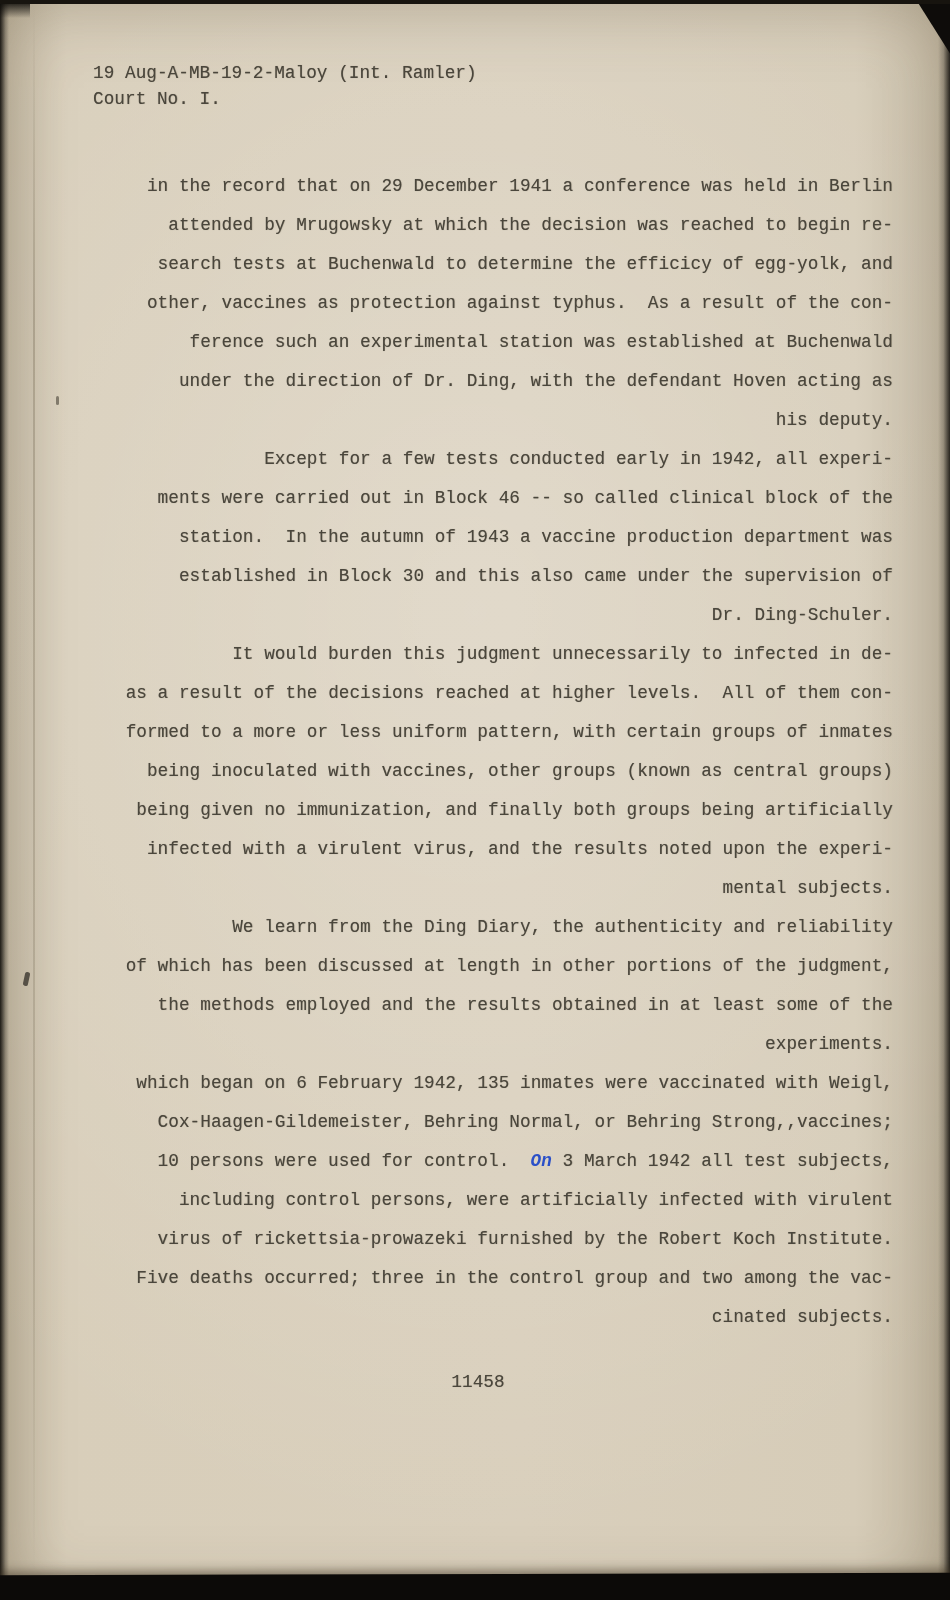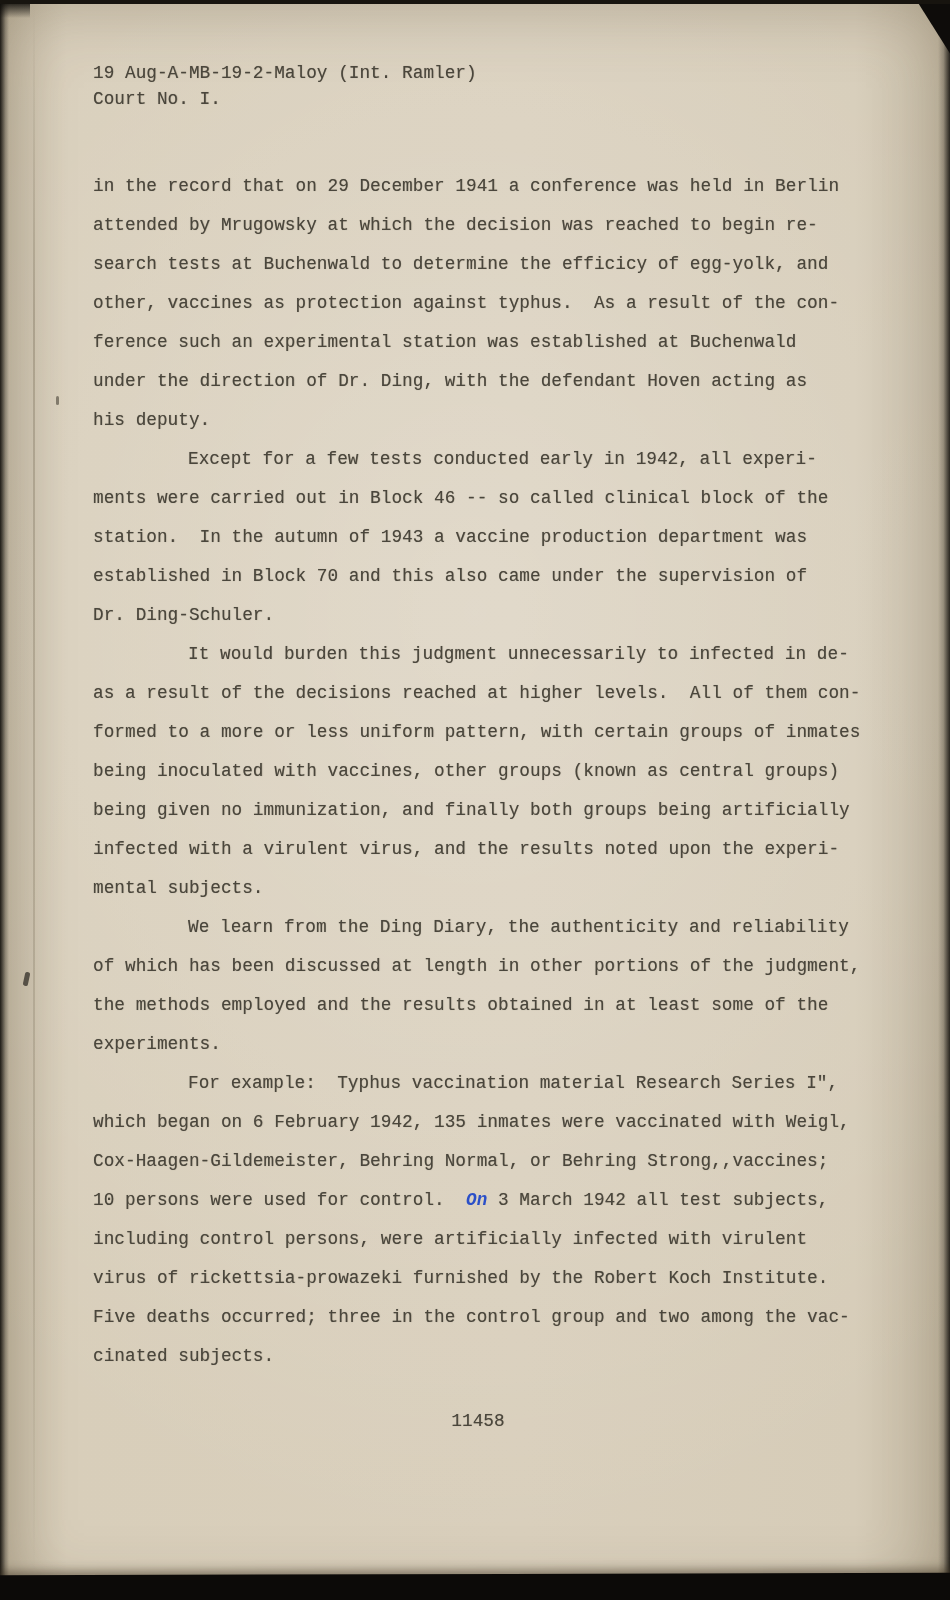--- a/index.html
+++ b/index.html
@@ -71,20 +71,21 @@
     white-space: pre;
     line-height: 26px;
   }
   .doc-body {
     margin-top: 55px;
   }
   .line {
     white-space: pre;
     line-height: 39px;
     height: 39px;
+    text-align: right;
   }
   .line.indent {
     padding-left: 95px;
   }
   .blue-ink {
     color: var(--blue, #2b50c8);
     font-style: italic;
     font-weight: bold;
     text-shadow: none;
   }
@@ -115,40 +116,39 @@
           <div class="line"><span>search tests at Buchenwald to determine the efficicy of egg-yolk, and</span></div>
           <div class="line"><span>other, vaccines as protection against typhus.  As a result of the con-</span></div>
           <div class="line"><span>ference such an experimental station was established at Buchenwald</span></div>
           <div class="line"><span>under the direction of Dr. Ding, with the defendant Hoven acting as</span></div>
           <div class="line"><span>his deputy.</span></div>
         </div>
         <div>
           <div class="line indent"><span>Except for a few tests conducted early in 1942, all experi-</span></div>
           <div class="line"><span>ments were carried out in Block 46 -- so called clinical block of the</span></div>
           <div class="line"><span>station.  In the autumn of 1943 a vaccine production department was</span></div>
-          <div class="line"><span>established in Block 70 and this also came under the supervision of</span></div>
+          <div class="line"><span>established in Block 30 and this also came under the supervision of</span></div>
           <div class="line"><span>Dr. Ding-Schuler.</span></div>
         </div>
         <div>
           <div class="line indent"><span>It would burden this judgment unnecessarily to infected in de-</span></div>
           <div class="line"><span>as a result of the decisions reached at higher levels.  All of them con-</span></div>
           <div class="line"><span>formed to a more or less uniform pattern, with certain groups of inmates</span></div>
           <div class="line"><span>being inoculated with vaccines, other groups (known as central groups)</span></div>
           <div class="line"><span>being given no immunization, and finally both groups being artificially</span></div>
           <div class="line"><span>infected with a virulent virus, and the results noted upon the experi-</span></div>
           <div class="line"><span>mental subjects.</span></div>
         </div>
         <div>
           <div class="line indent"><span>We learn from the Ding Diary, the authenticity and reliability</span></div>
           <div class="line"><span>of which has been discussed at length in other portions of the judgment,</span></div>
           <div class="line"><span>the methods employed and the results obtained in at least some of the</span></div>
           <div class="line"><span>experiments.</span></div>
         </div>
         <div>
-          <div class="line indent"><span>For example:  Typhus vaccination material Research Series I",</span></div>
           <div class="line"><span>which began on 6 February 1942, 135 inmates were vaccinated with Weigl,</span></div>
           <div class="line"><span>Cox-Haagen-Gildemeister, Behring Normal, or Behring Strong,,vaccines;</span></div>
           <div class="line"><span>10 persons were used for control.  </span><span class="blue-ink">On</span><span> 3 March 1942 all test subjects,</span></div>
           <div class="line"><span>including control persons, were artificially infected with virulent</span></div>
           <div class="line"><span>virus of rickettsia-prowazeki furnished by the Robert Koch Institute.</span></div>
           <div class="line"><span>Five deaths occurred; three in the control group and two among the vac-</span></div>
           <div class="line"><span>cinated subjects.</span></div>
         </div>
       </div>
     <div class="pagenum">11458</div>

